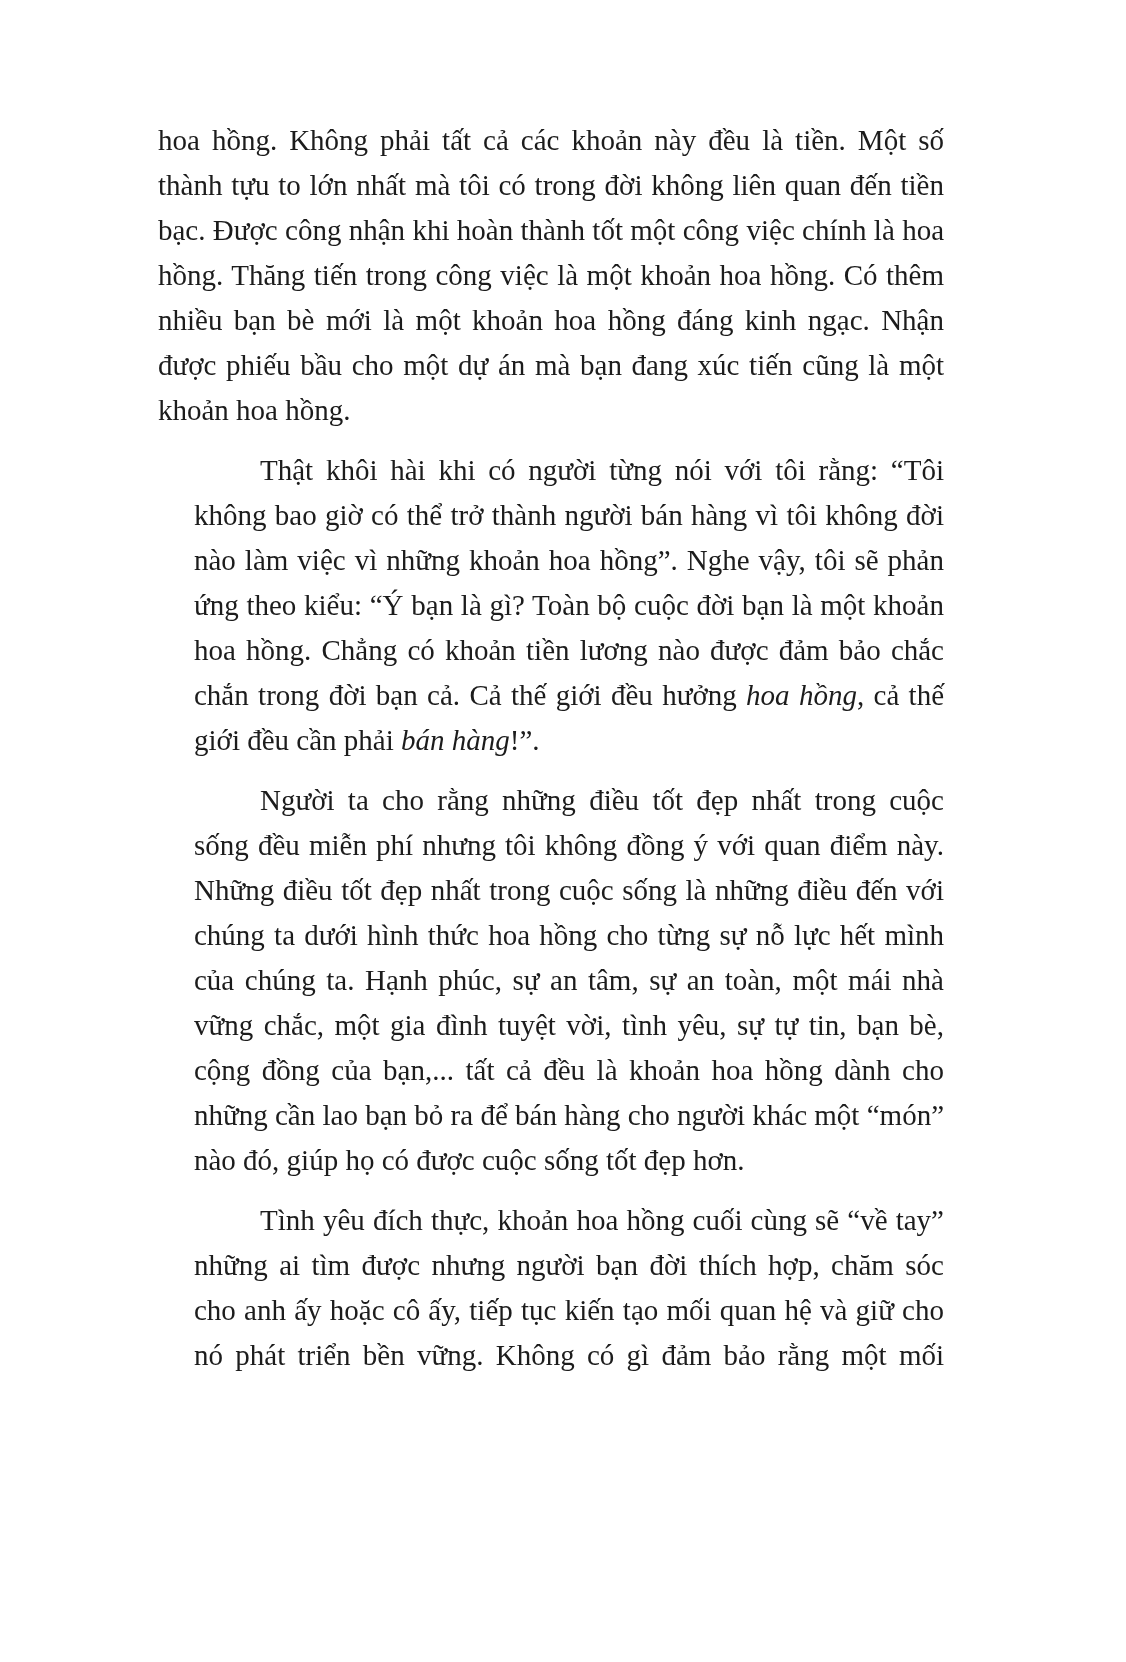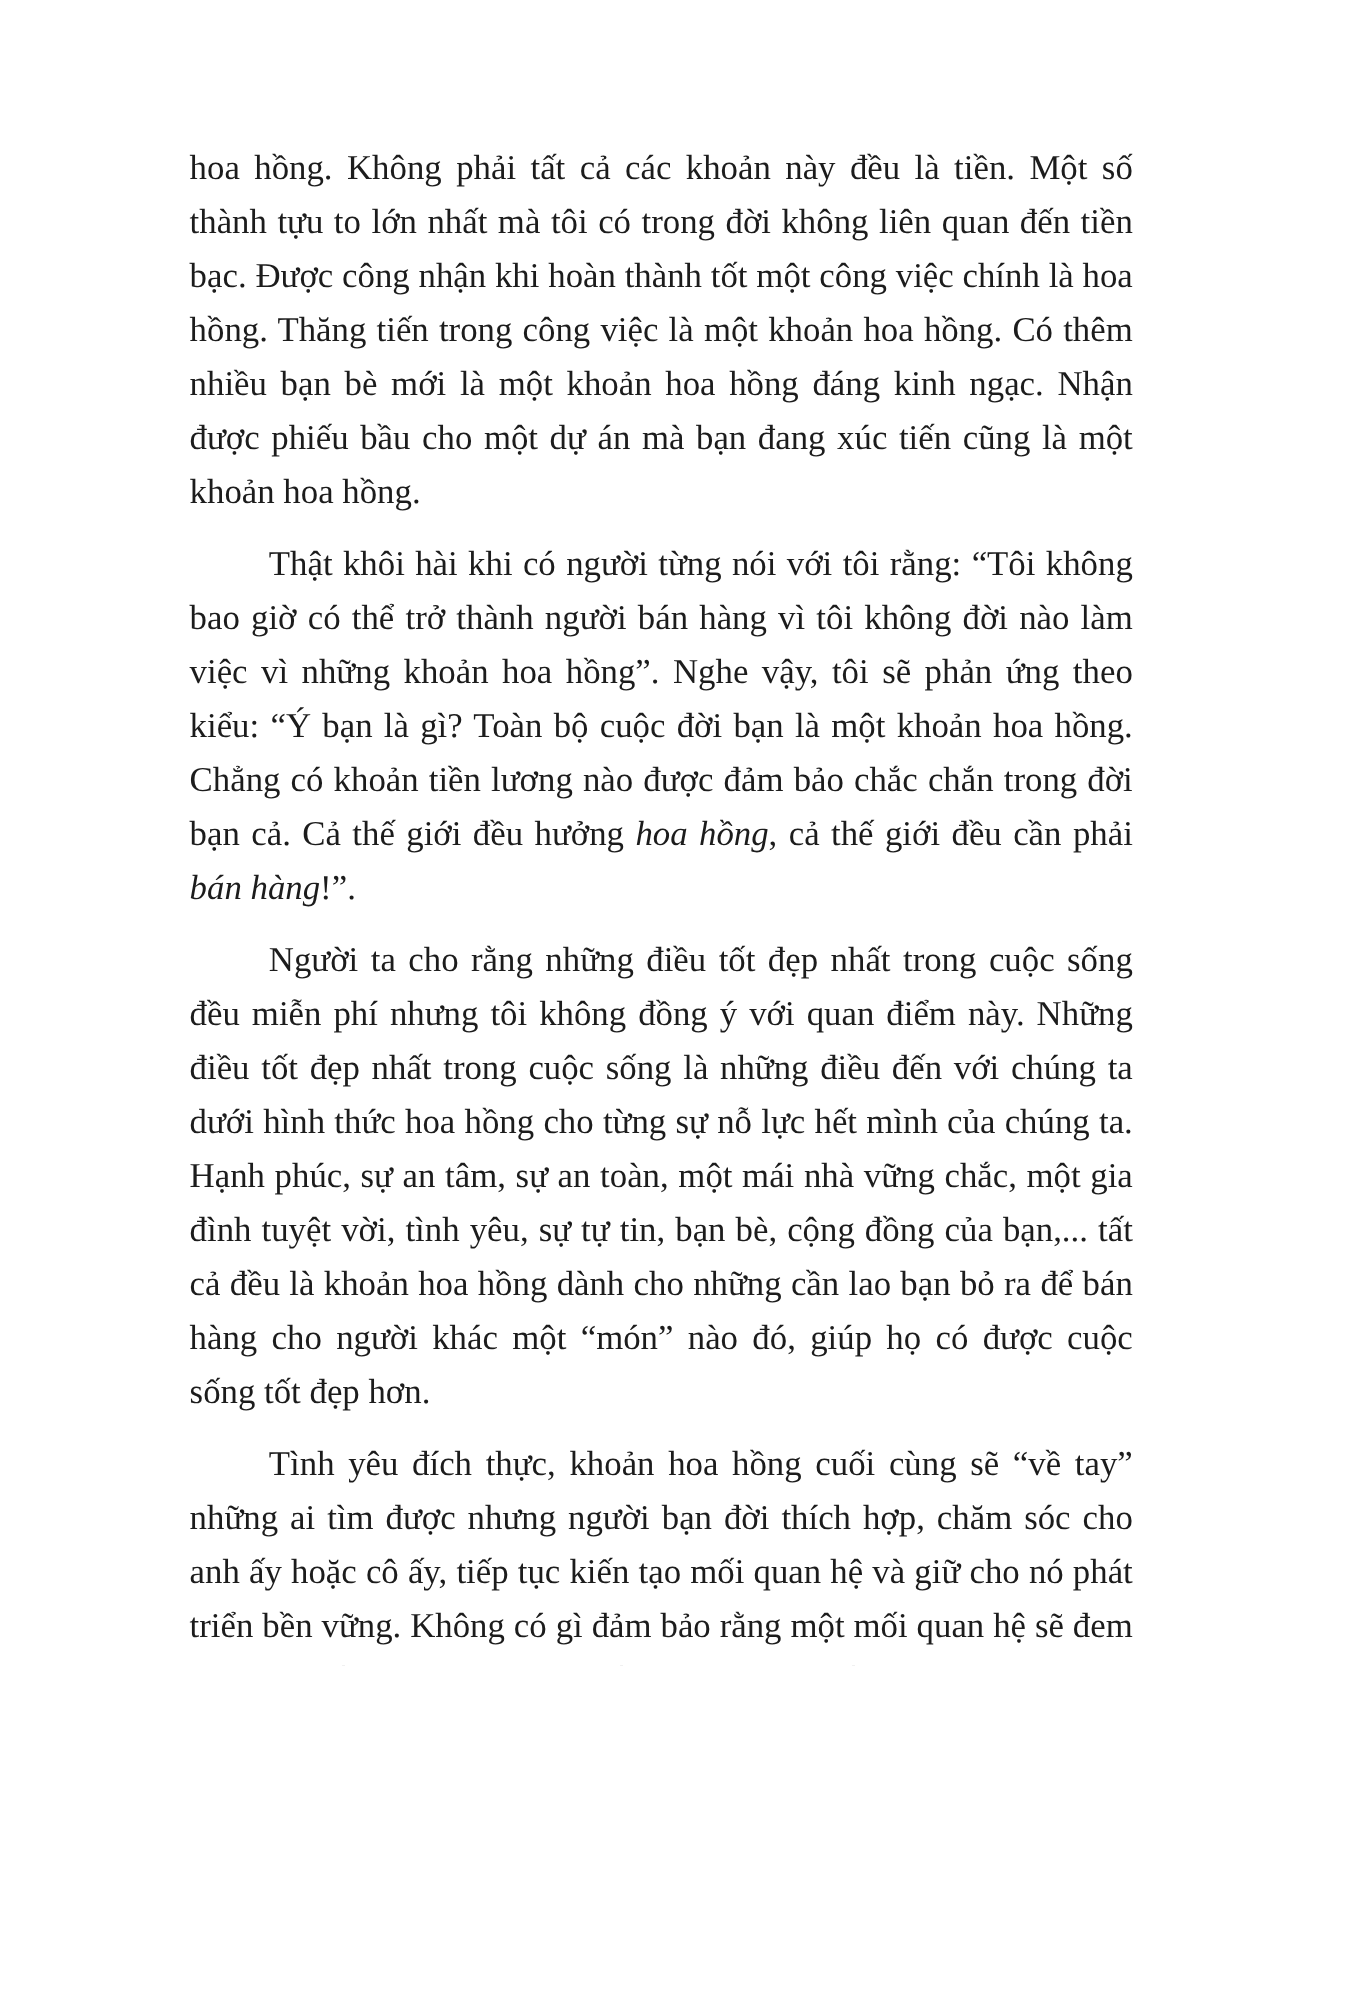--- a/index.html
+++ b/index.html
@@ -23,20 +23,21 @@
     width: 786px;
     font-size: 29px;
     line-height: 45px;
     text-align: justify;
   }
   .para {
     margin: 0 0 15px 0;
   }
   .para.indent {
     text-indent: 66px;
+    margin-left: 36px;
   }
   .italic {
     font-style: italic;
   }
   .footer {
     position: absolute;
     top: 1510px;
     right: 183px;
     display: flex;
     align-items: center;

